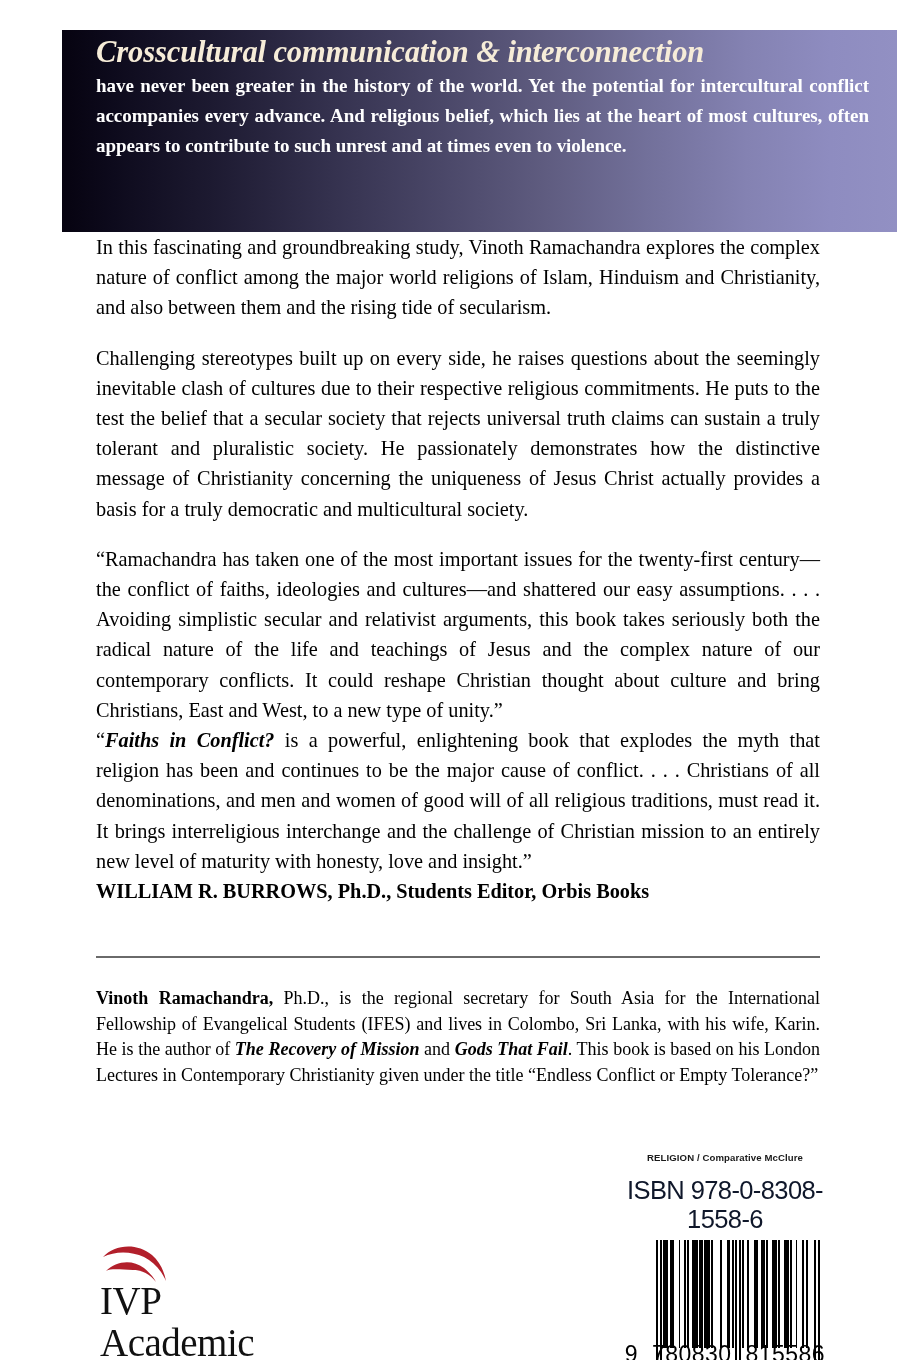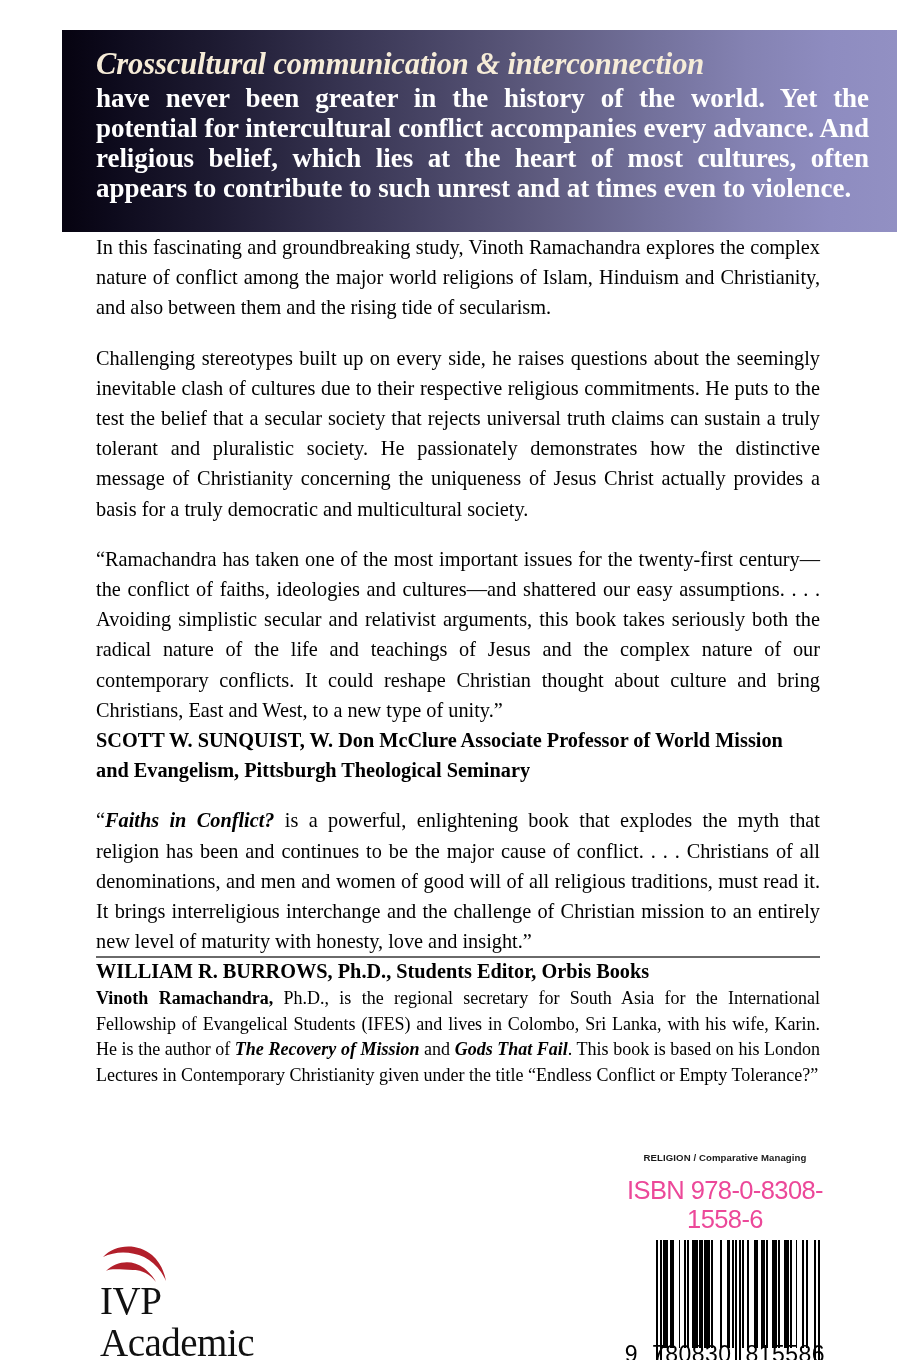--- a/index.html
+++ b/index.html
@@ -28,34 +28,34 @@
         #0d0a1c 6%,
         #1d1a31 18%,
         #34314e 32%,
         #4b4869 46%,
         #5f5c80 58%,
         #72709a 70%,
         #8482b2 82%,
         #8e8cc0 92%,
         #9290c3 100%);
     box-sizing: border-box;
-    padding: 16px 28px 0 34px;
+    padding: 4px 28px 0 34px;
   }
   .banner-headline {
     font-style: italic;
     font-weight: bold;
     font-size: 30.5px;
     line-height: 36px;
     color: #f6ecd8;
     letter-spacing: -0.1px;
     white-space: nowrap;
   }
   .banner-body {
     font-weight: bold;
-    font-size: 27px;
+    font-size: 19px;
     line-height: 30px;
     color: #ffffff;
     text-align: justify;
     text-align-last: left;
     margin-top: 1px;
     letter-spacing: -0.05px;
   }
 
   
   .copy {
@@ -138,21 +138,21 @@
     font-weight: bold;
     font-size: 9.6px;
     letter-spacing: 0.1px;
     color: #1a1a1a;
     text-align: center;
   }
   .isbn-num {
     font-family: "Liberation Sans", "DejaVu Sans", sans-serif;
     font-size: 25.5px;
     letter-spacing: -0.6px;
-    color: #ec4899;
+    color: #0f172a;
     margin-top: 13px;
     text-align: center;
   }
   .barcode-wrap {
     position: relative;
     margin-top: 6px;
     height: 125px;
     display: flex;
     justify-content: center;
     align-items: flex-start;
@@ -190,42 +190,41 @@
   <div class="banner-body">have never been greater in the history of the world. Yet the potential for intercultural conflict accompanies every advance. And religious belief, which lies at the heart of most cultures, often appears to contribute to such unrest and at times even to violence.</div>
 </div>
 
 <div class="copy">
 
   <p class="para">In this fascinating and groundbreaking study, Vinoth Ramachandra explores the complex nature of conflict among the major world religions of Islam, Hinduism and Christianity, and also between them and the rising tide of secularism.</p>
 
   <p class="para">Challenging stereotypes built up on every side, he raises questions about the seemingly inevitable clash of cultures due to their respective religious commitments. He puts to the test the belief that a secular society that rejects universal truth claims can sustain a truly tolerant and pluralistic society. He passionately demonstrates how the distinctive message of Christianity concerning the uniqueness of Jesus Christ actually provides a basis for a truly democratic and multicultural society.</p>
 
   <p class="para tight">“Ramachandra has taken one of the most important issues for the twenty-first century—the conflict of faiths, ideologies and cultures—and shattered our easy assumptions. . . . Avoiding simplistic secular and relativist arguments, this book takes seriously both the radical nature of the life and teachings of Jesus and the complex nature of our contemporary conflicts. It could reshape Christian thought about culture and bring Christians, East and West, to a new type of unity.”</p>
-  <p class="attrib">SCOTT W. SUNQUIST, W. Don McClure Associate Professor of World Mission and Evangelism, Pittsburgh Theological Seminary</p>
 
   <p class="para tight"><span>“</span><span class="it">Faiths in Conflict?</span><span> is a powerful, enlightening book that explodes the myth that religion has been and continues to be the major cause of conflict. . . . Christians of all denominations, and men and women of good will of all religious traditions, must read it. It brings interreligious interchange and the challenge of Christian mission to an entirely new level of maturity with honesty, love and insight.”</span></p>
   <p class="attrib">WILLIAM R. BURROWS, Ph.D., Students Editor, Orbis Books</p>
 
 </div>
 
 <div class="divider"></div>
 
 <p class="bio"><span class="bd">Vinoth Ramachandra,</span><span> Ph.D., is the regional secretary for South Asia for the International Fellowship of Evangelical Students (IFES) and lives in Colombo, Sri Lanka, with his wife, Karin. He is the author of </span><span class="it">The Recovery of Mission</span><span> and </span><span class="it">Gods That Fail</span><span>. This book is based on his London Lectures in Contemporary Christianity given under the title “Endless Conflict or Empty Tolerance?”</span></p>
 
 <div class="logo">
   <svg class="logo-swoosh" viewBox="0 0 70 40">
     <path d="M1 14 C12 2 34 -1 50 12 C58 19 62 28 64 38 C59 27 52 19 42 14 C29 8 13 8 1 14 Z" fill="#b21f2b"></path>
     <path d="M4 28 C14 18 30 16 42 25 C48 30 52 35 54 39 C48 31 40 27 31 27 C20 27 10 25 4 28 Z" fill="#b21f2b"></path>
   </svg>
   <div class="logo-word">IVP Academic</div>
 
 </div>
 
 <div class="isbn-block">
-  <div class="category">RELIGION / Comparative Managing</div>
+  <div class="category">RELIGION / Comparative McClure</div>
   <div class="isbn-num">ISBN 978-0-8308-1558-6</div>
   <div class="barcode-wrap">
     <div class="barcode-bars" id="bars">
         <i class="guard" style="width: 1.72px;"></i>
         <i class="guard" style="width: 1.72px; background: transparent;"></i>
         <i class="guard" style="width: 1.72px;"></i>
         <i style="width: 1.72px; background: transparent;"></i>
         <i style="width: 5.16px;"></i>
         <i style="width: 1.72px; background: transparent;"></i>
         <i style="width: 3.44px;"></i>

